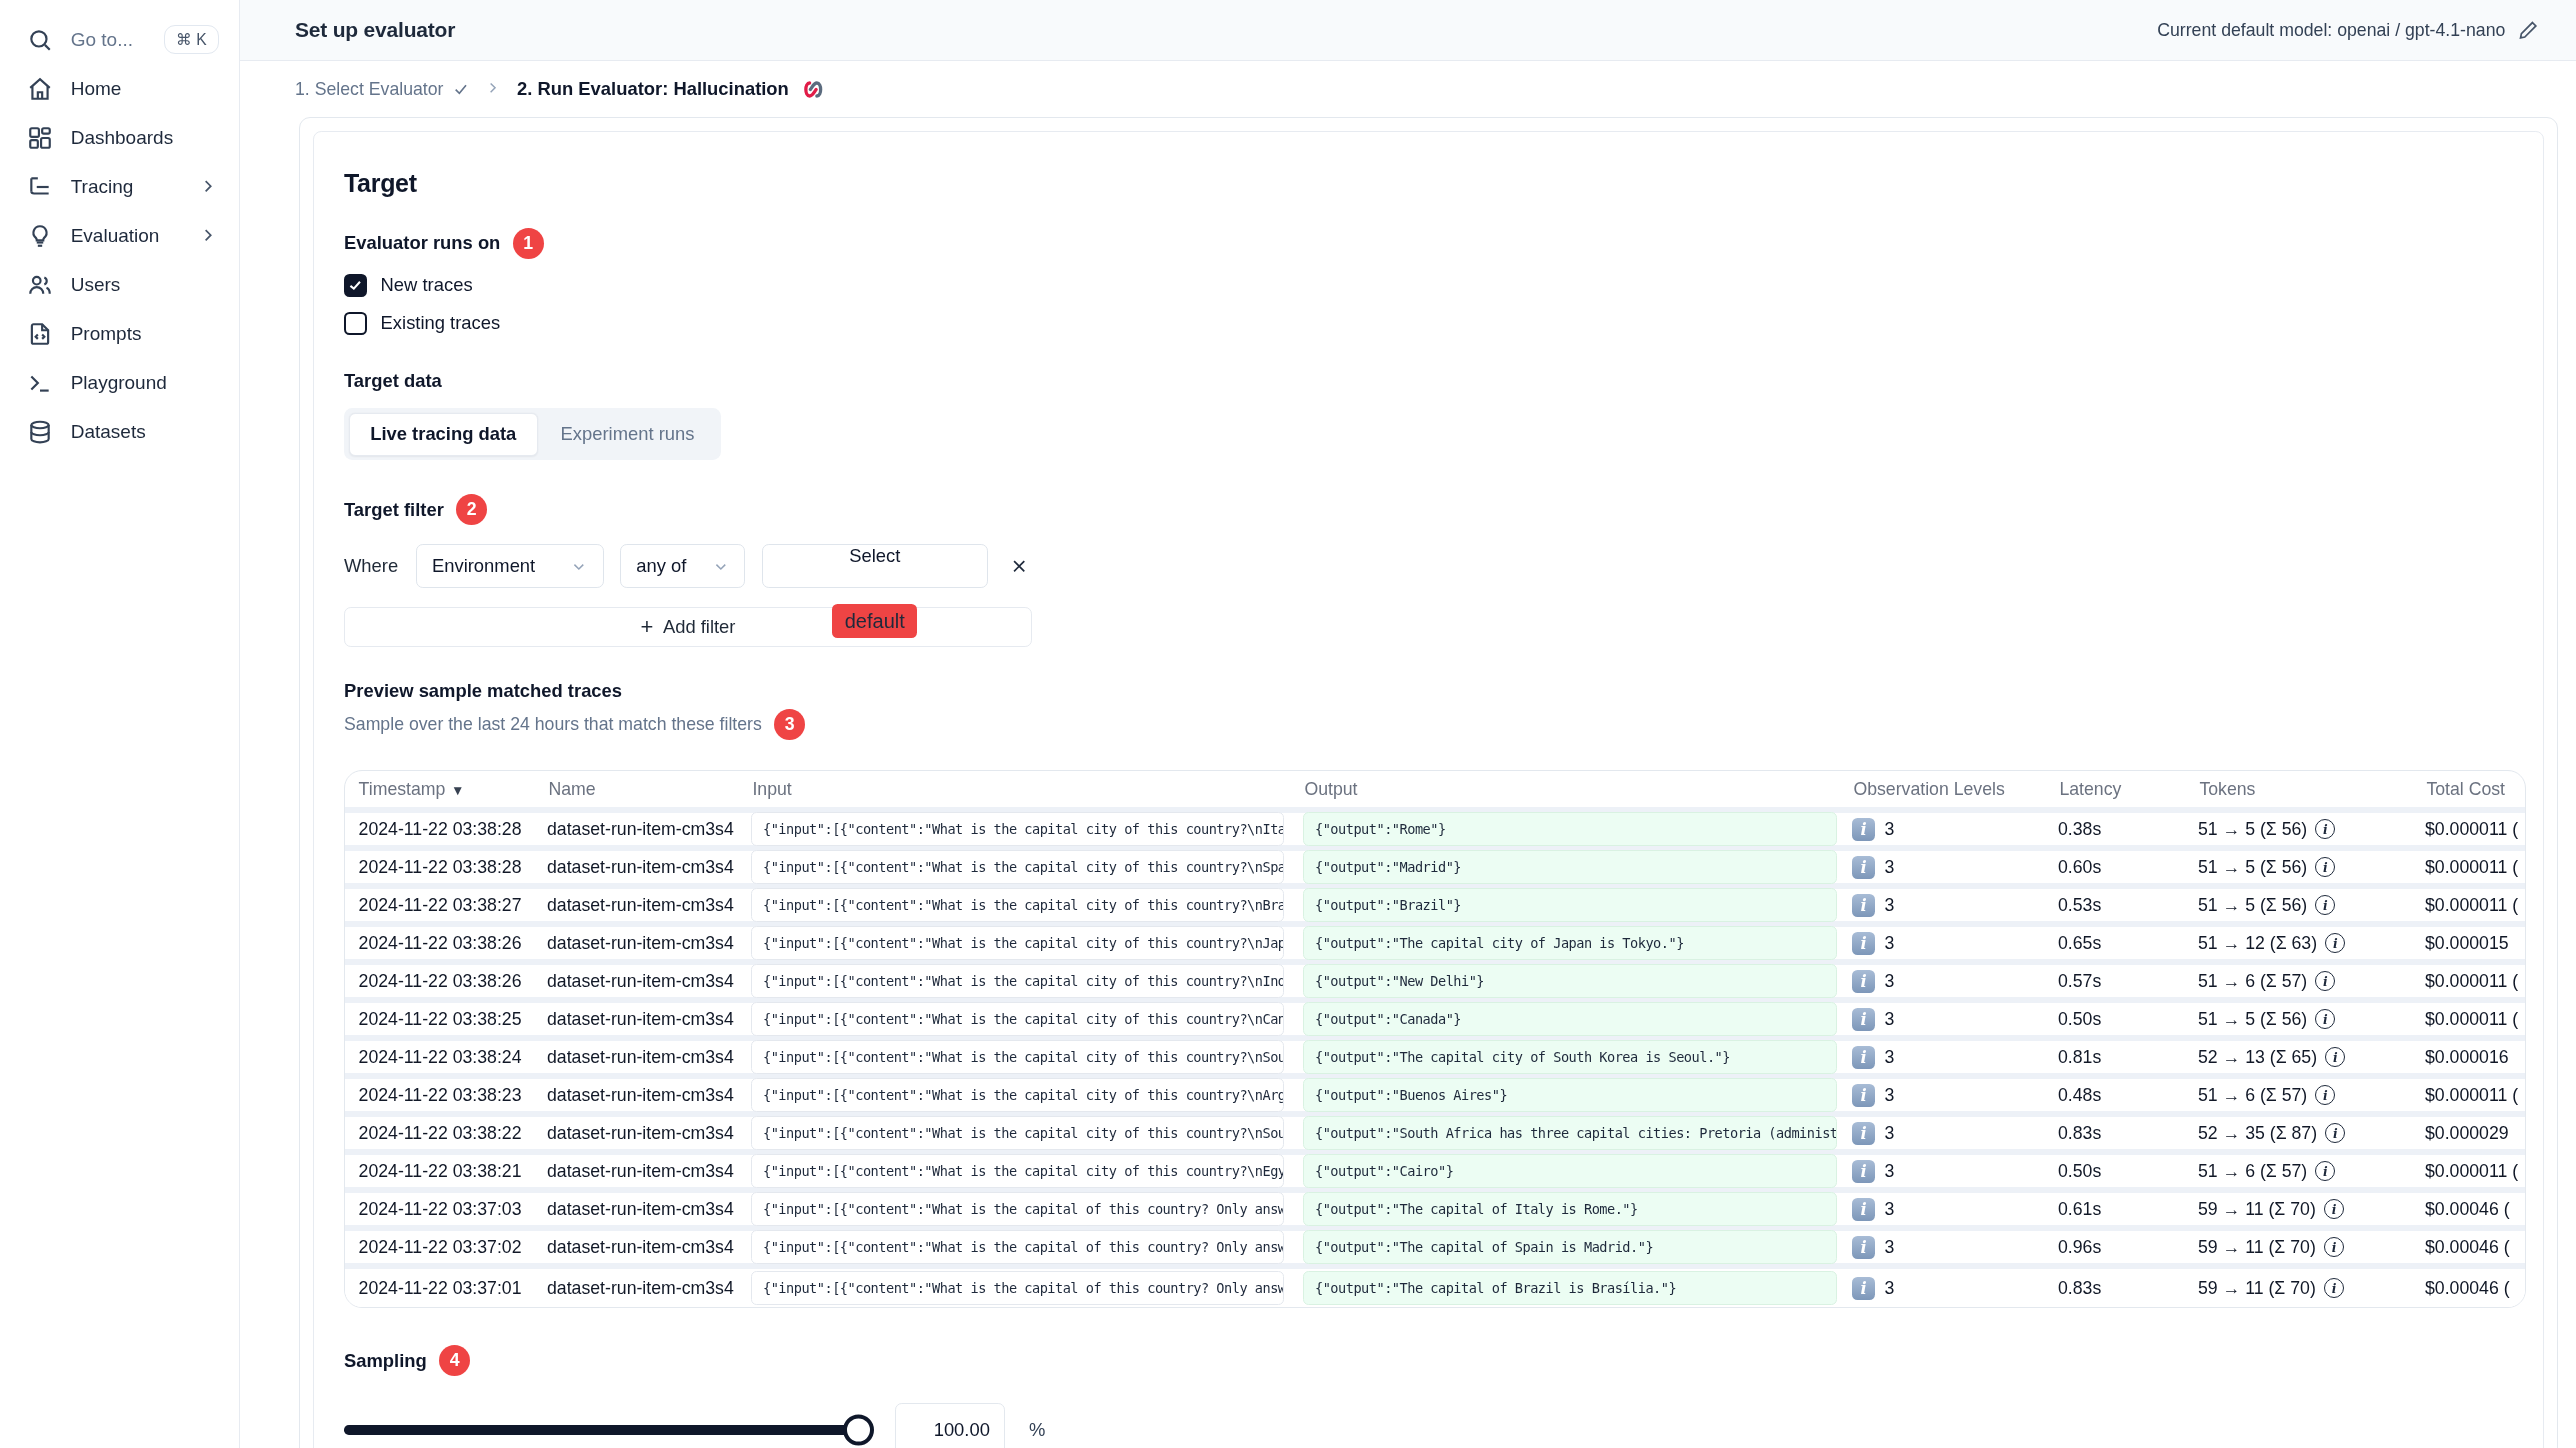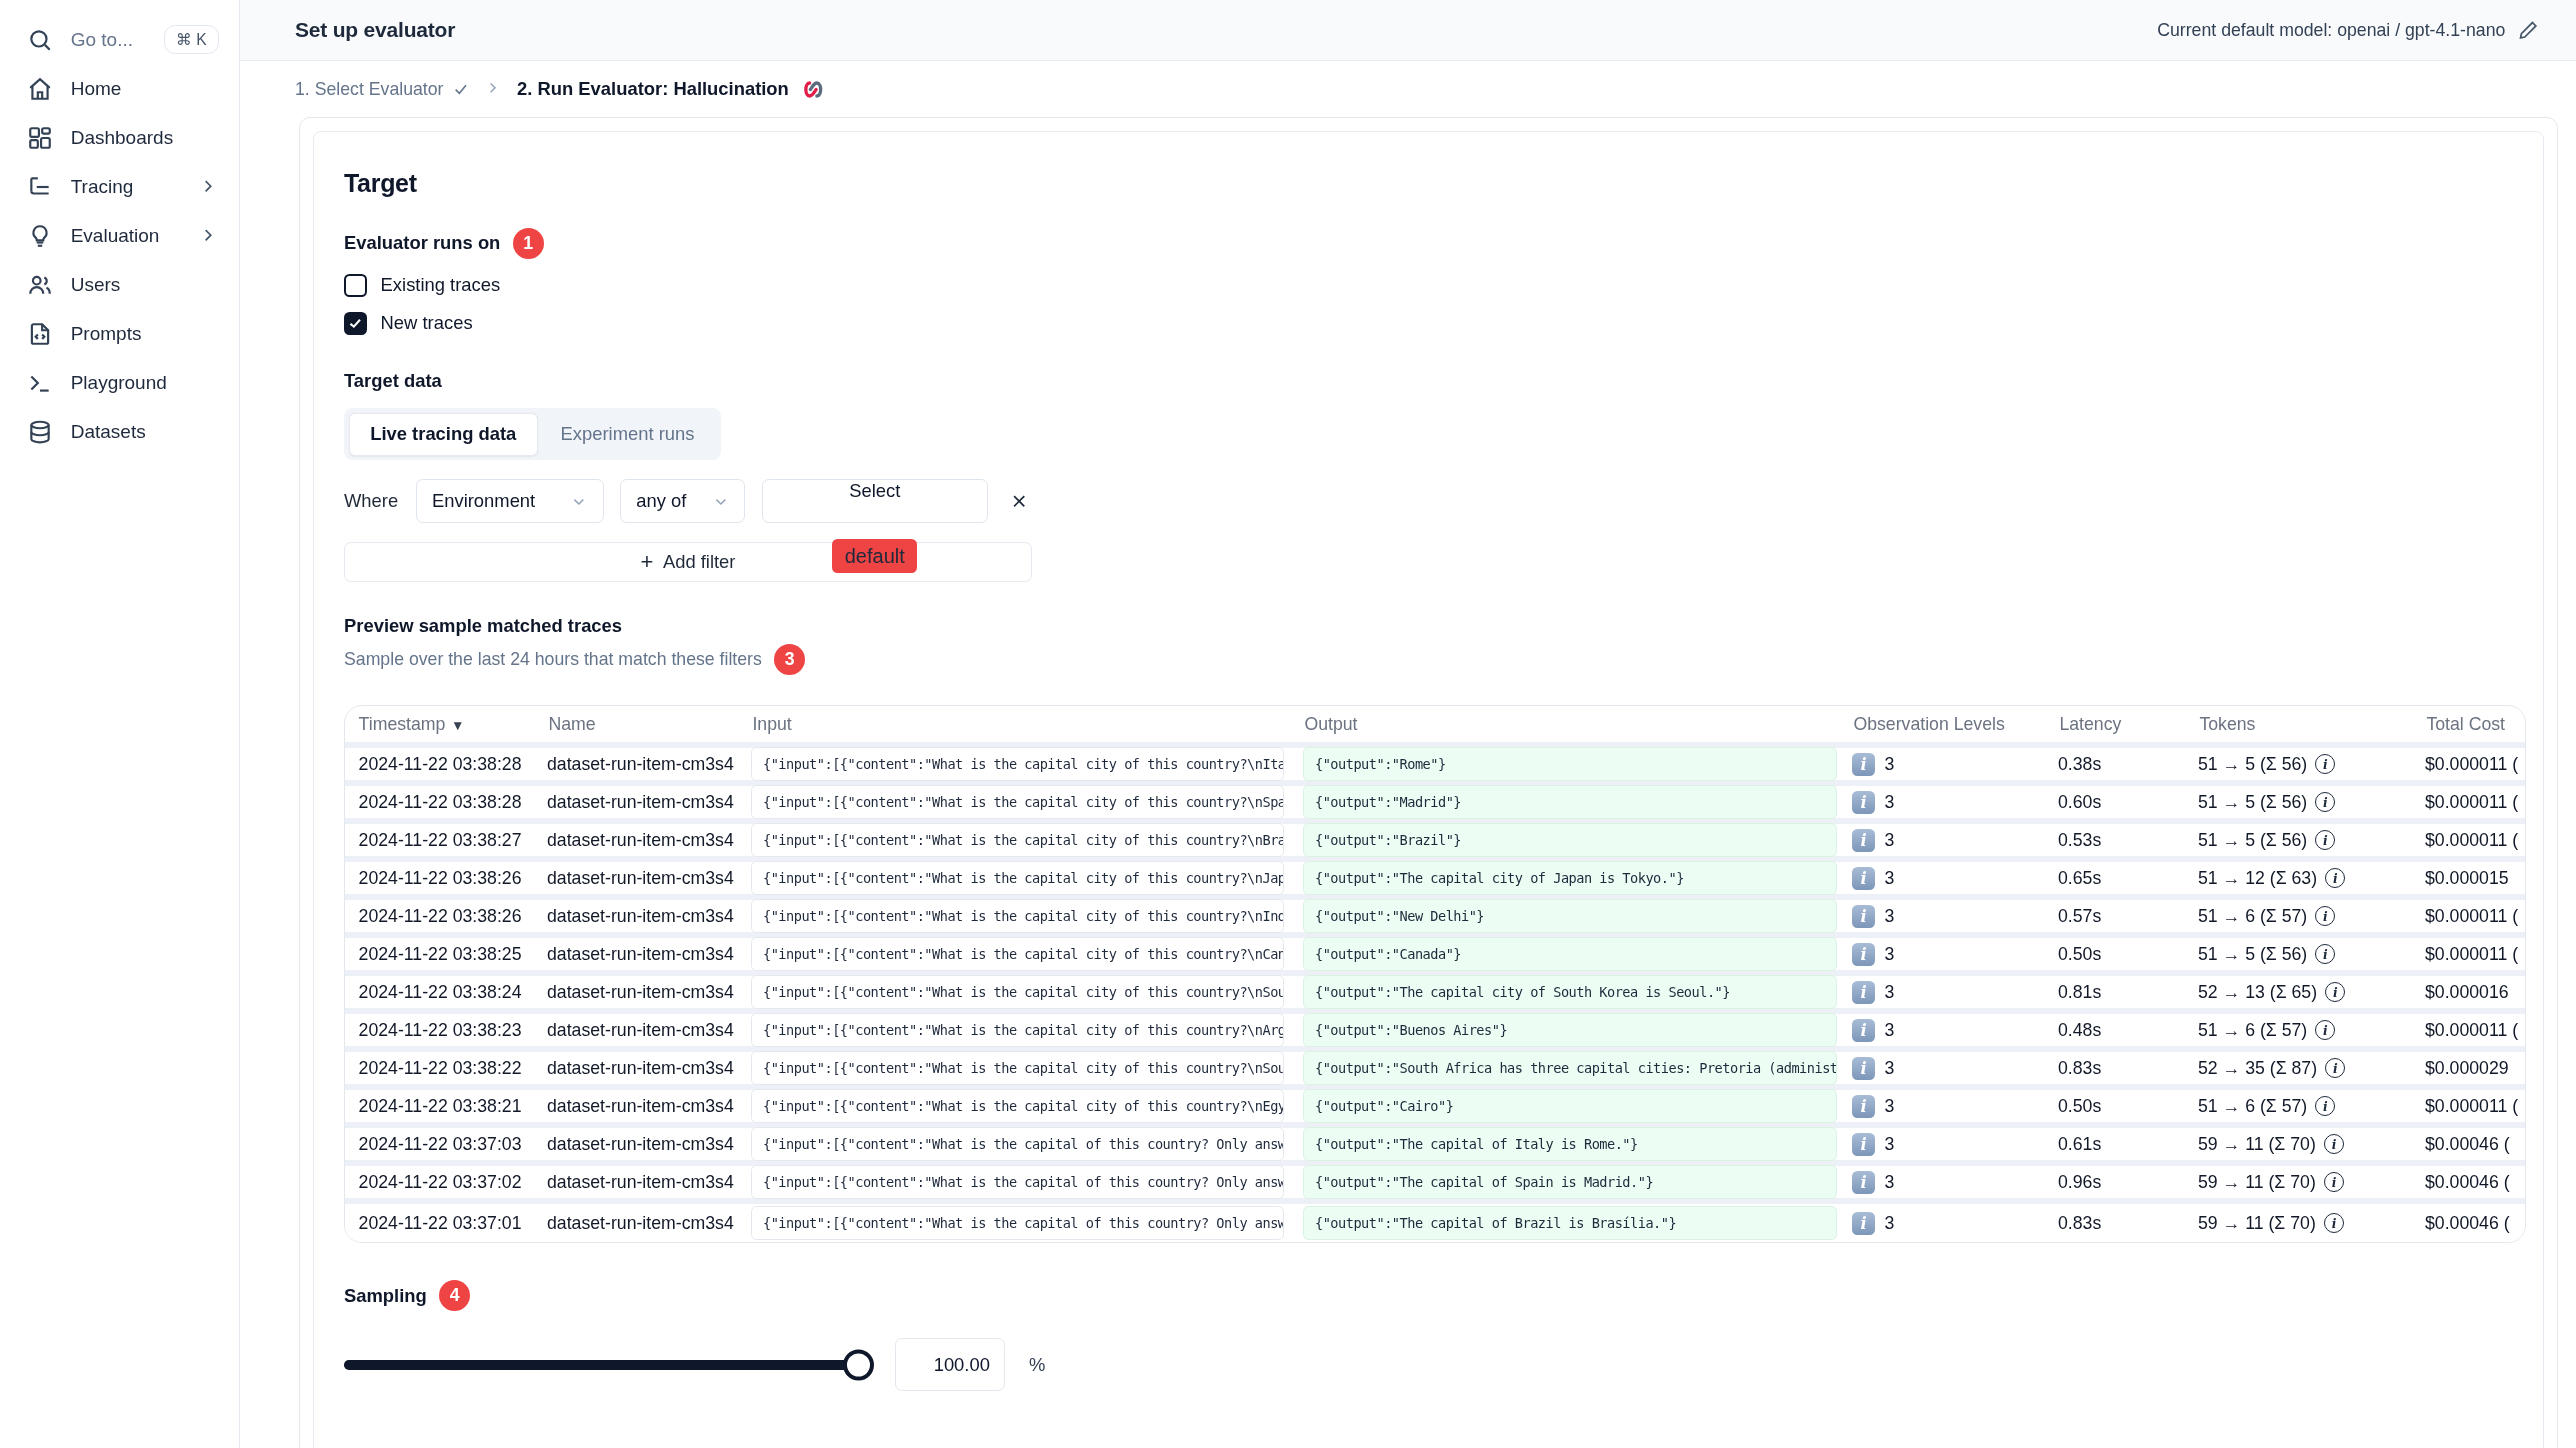--- a/index.html
+++ b/index.html
@@ -287,48 +287,52 @@
 
         <div class="h2">Target</div>
 
         <div class="sec-label mt52" style="margin-top:30px;">
           <span>Evaluator runs on</span>
           <span class="badge" style="background: rgb(239, 68, 68);">1</span>
         </div>
 
         <div>
 
-            <div class="cb-row">
-              <span class="cb-box">
-                
-              </span>
-              <span class="cb-label">Existing traces</span>
-            </div>
-
             <div class="cb-row checked">
               <span class="cb-box">
                 <svg viewBox="0 0 24 24" fill="none" stroke-width="3">
                   <polyline points="5 13 10 17 19 7"></polyline>
                 </svg>
               </span>
               <span class="cb-label">New traces</span>
             </div>
+
+            <div class="cb-row">
+              <span class="cb-box">
+                
+              </span>
+              <span class="cb-label">Existing traces</span>
+            </div>
           </div>
 
         <div class="sec-label" style="margin-top:35px;">
           <span>Target data</span>
         </div>
 
         <div class="seg">
 
             <div class="seg-tab active">Live tracing data</div>
 
             <div class="seg-tab">Experiment runs</div>
           </div>
 
+        <div class="sec-label" style="margin-top:34px;">
+          <span>Target filter</span>
+          <span class="badge" style="background: rgb(239, 68, 68);">2</span>
+        </div>
 
         <div class="filter-row">
           <span class="where">Where</span>
           <button class="select" style="width:188px;">
             <span>Environment</span>
             <svg style="margin-left:auto;" viewBox="0 0 24 24" fill="none" stroke-width="2">
                 <polyline points="6 9 12 15 18 9"></polyline>
               </svg>
           </button>
           <button class="select" style="width:125px;">

